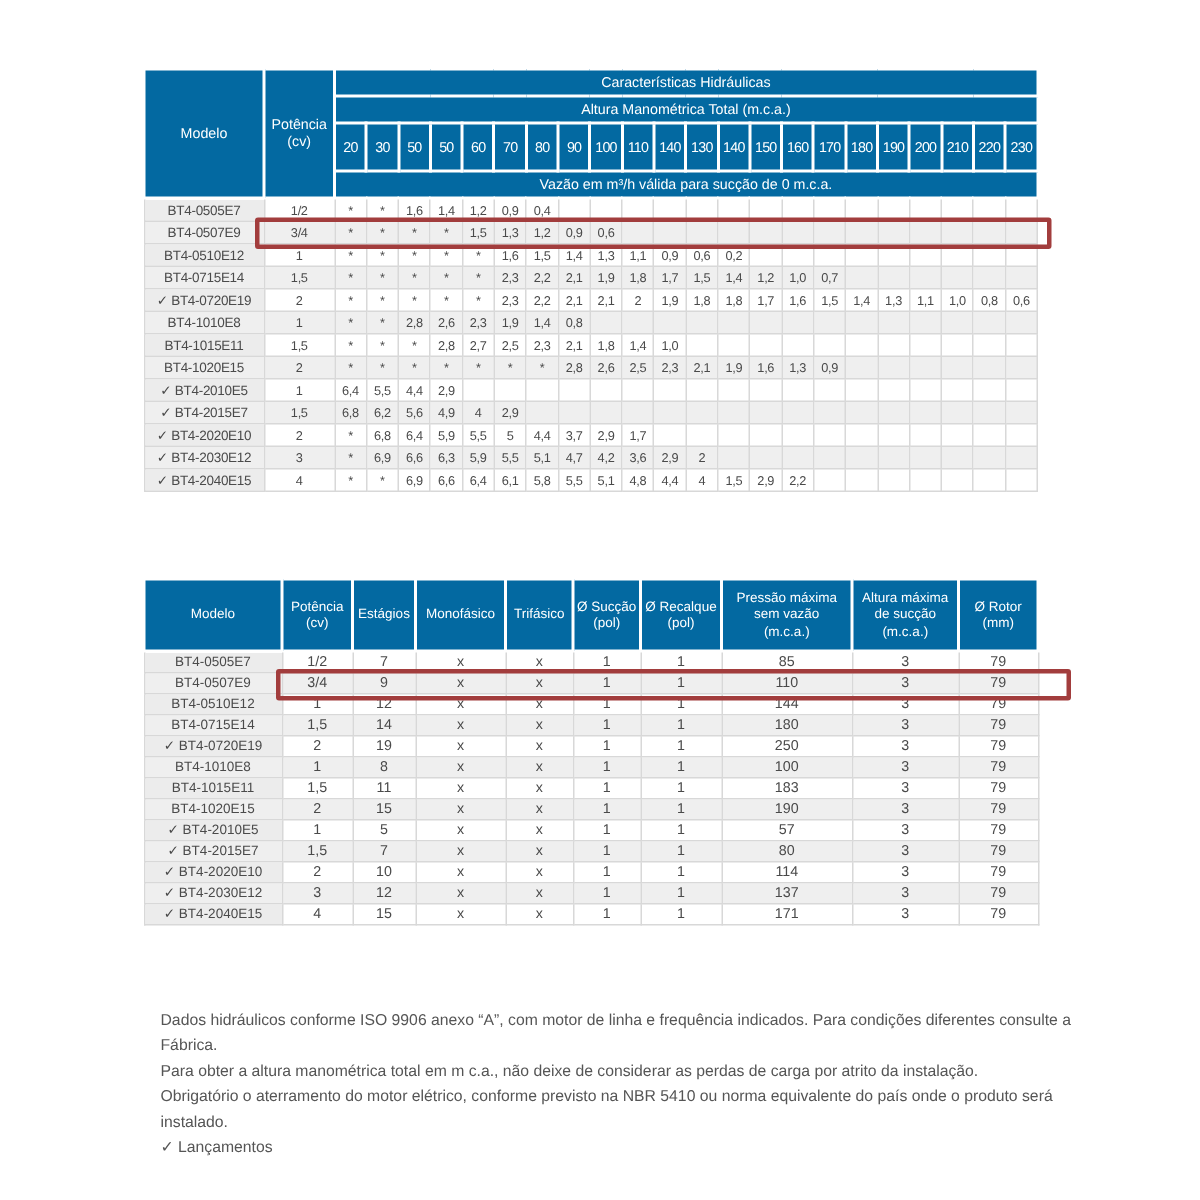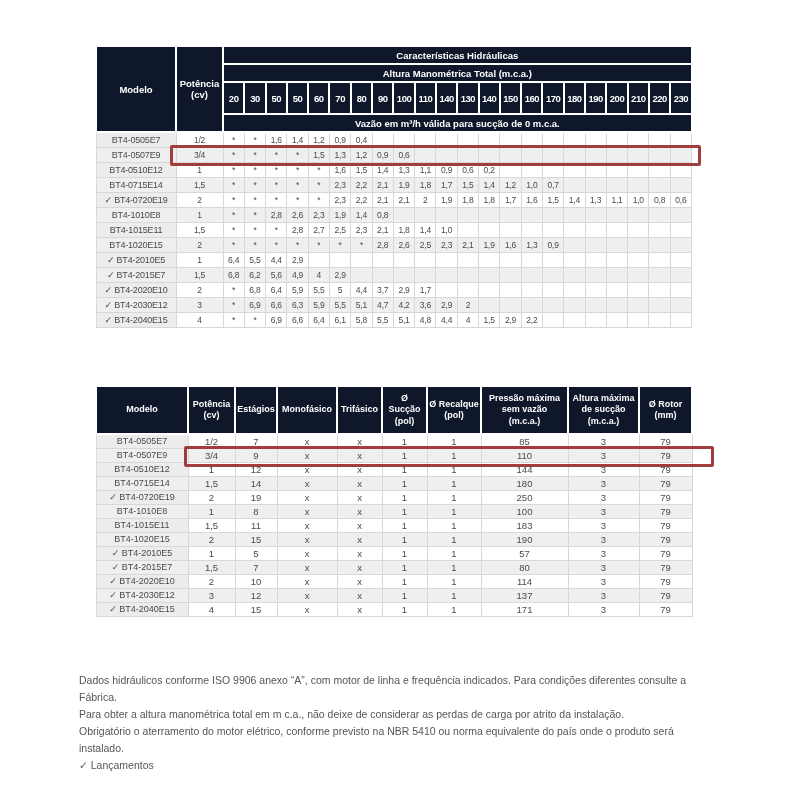--- a/index.html
+++ b/index.html
@@ -4,21 +4,21 @@
 <style>
   * { margin:0; padding:0; box-sizing:border-box; }
   html,body { width:800px; height:800px; background:#ffffff;
     font-family:"Liberation Sans", sans-serif; position:relative; overflow:hidden; }
   .page { position:absolute; inset:0; }
 
   table { border-collapse:collapse; table-layout:fixed; position:absolute; background:#fff; }
   #t1 { left:95px; top:45px; width:596px; }
   #t2 { left:95px; top:385px; width:596px; }
 
-  th { background:#0f172a; color:#fff; font-weight:bold; border:2px solid #fff;
+  th { background:#0369a1; color:#fff; font-weight:normal; border:2px solid #fff;
        text-align:center; vertical-align:middle; }
   #t1 th { font-size:9.5px; }
   #t1 th.band { height:18px; padding:1px 2px; }
   #t1 th.num  { height:32px; padding:0; letter-spacing:-0.5px; }
   #t1 th.corner { font-size:9.5px; }
   #t2 th { font-size:9px; line-height:1.25; padding:4px 1px; height:48px; white-space:pre-line; }
   .pre { white-space:pre-line; }
 
   td { border:1px solid #d8d8d8; text-align:center; vertical-align:middle;
        color:#4a4a4a; background:#fff; overflow:hidden; }
@@ -26,21 +26,21 @@
   #t2 td { font-size:9.5px; height:14px; padding:0 1px; }
   tbody tr:nth-child(even) td { background:#efefef; }
   tbody td:first-child { background:#ececec; }
   #t1 td:first-child, #t2 td:first-child { font-size:9px; }
 
   .hl-box { position:absolute; border:3px solid #a23d3d; border-radius:2px;
             pointer-events:none; background:transparent; }
   #hl1 { left:170px; top:145px;  width:531px; height:21px; }
   #hl2 { left:184px; top:446px;  width:530px; height:21px; }
 
-  #notes { position:absolute; left:79px; top:672px; width:620px; }
+  #notes { position:absolute; left:107px; top:672px; width:620px; }
   .note { font-size:10.5px; color:#555555; line-height:17px; }
 </style>
 </head>
 <body>
 
 <div class="page">
   <table id="t1">
       <colgroup>
         <col style="width:80px">
         <col style="width:47px">

